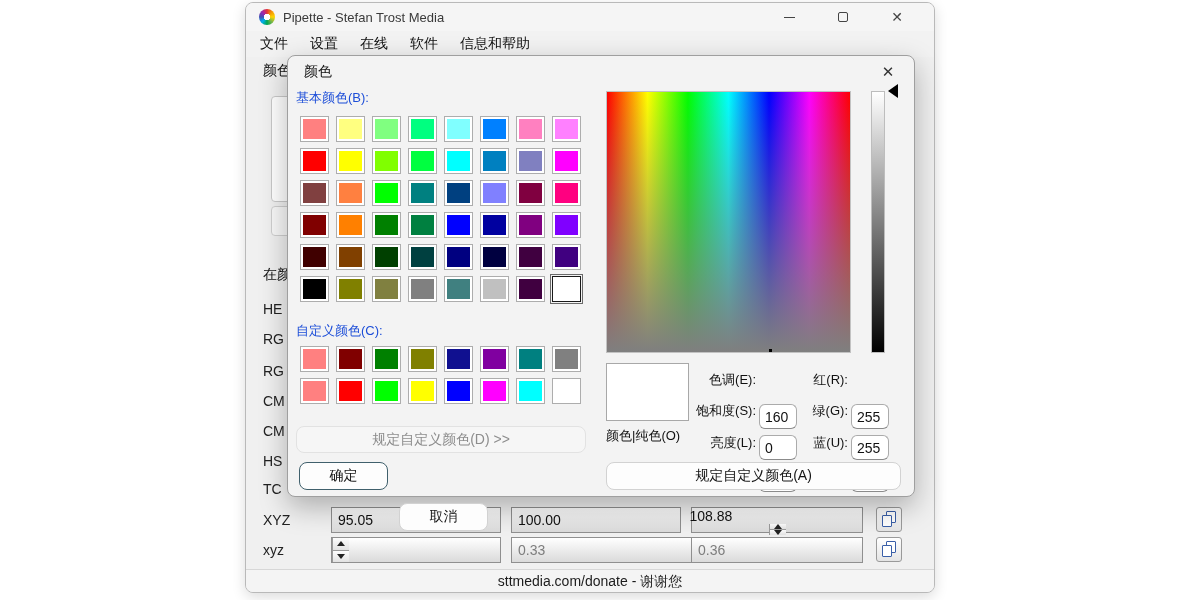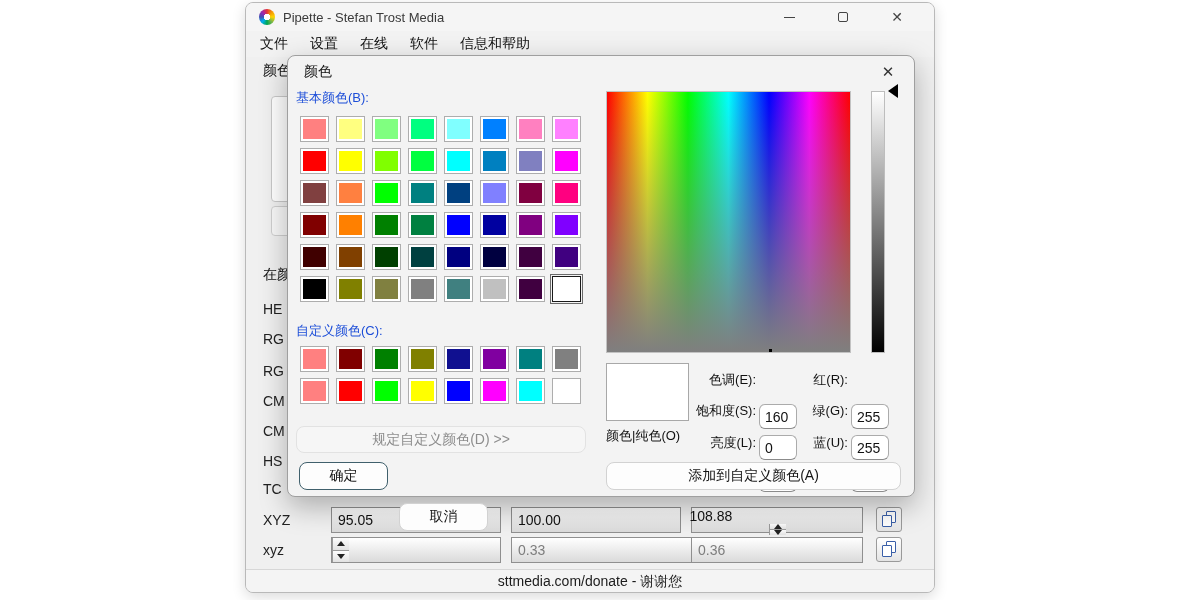--- a/index.html
+++ b/index.html
@@ -462,16 +462,16 @@
     <span class="fld-label" style="left:378px; top:378px; width:90px;">亮度(L):</span>
     <div class="num-field" style="left:471px; top:373px;"><input value="240" style=""></div>
 
     <span class="fld-label" style="left:500px; top:315px; width:60px;">红(R):</span>
     <div class="num-field" style="left:563px; top:310px;"><input value="255" style=""></div>
     <span class="fld-label" style="left:500px; top:346px; width:60px;">绿(G):</span>
     <div class="num-field" style="left:563px; top:341px;"><input value="255" style=""></div>
     <span class="fld-label" style="left:500px; top:378px; width:60px;text-align:right;">蓝(U):</span>
     <div class="num-field" style="left:563px; top:373px;"><input value="255" style=""></div>
 
-    <div class="dlg-btn btn-add">添加到自定义颜色(A)</div>
+    <div class="dlg-btn btn-add">规定自定义颜色(A)</div>
   </div>
 
 </div>
 
 </body></html>

